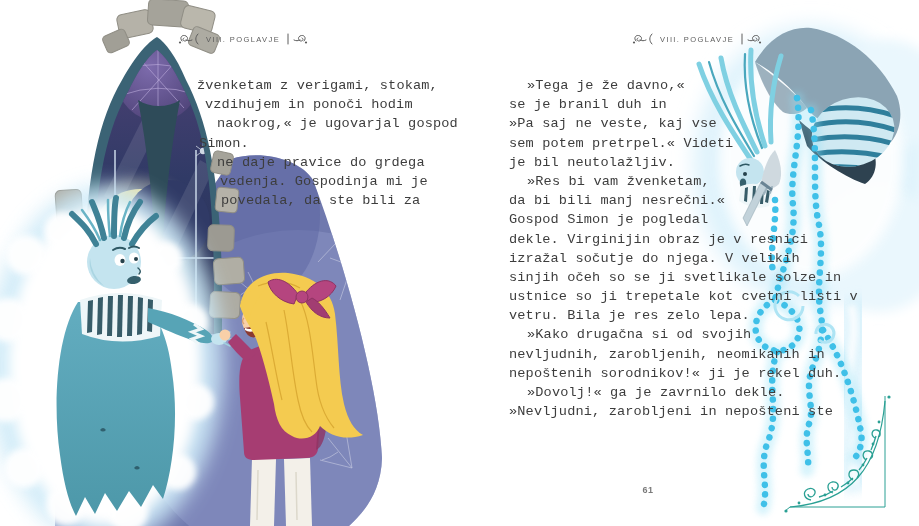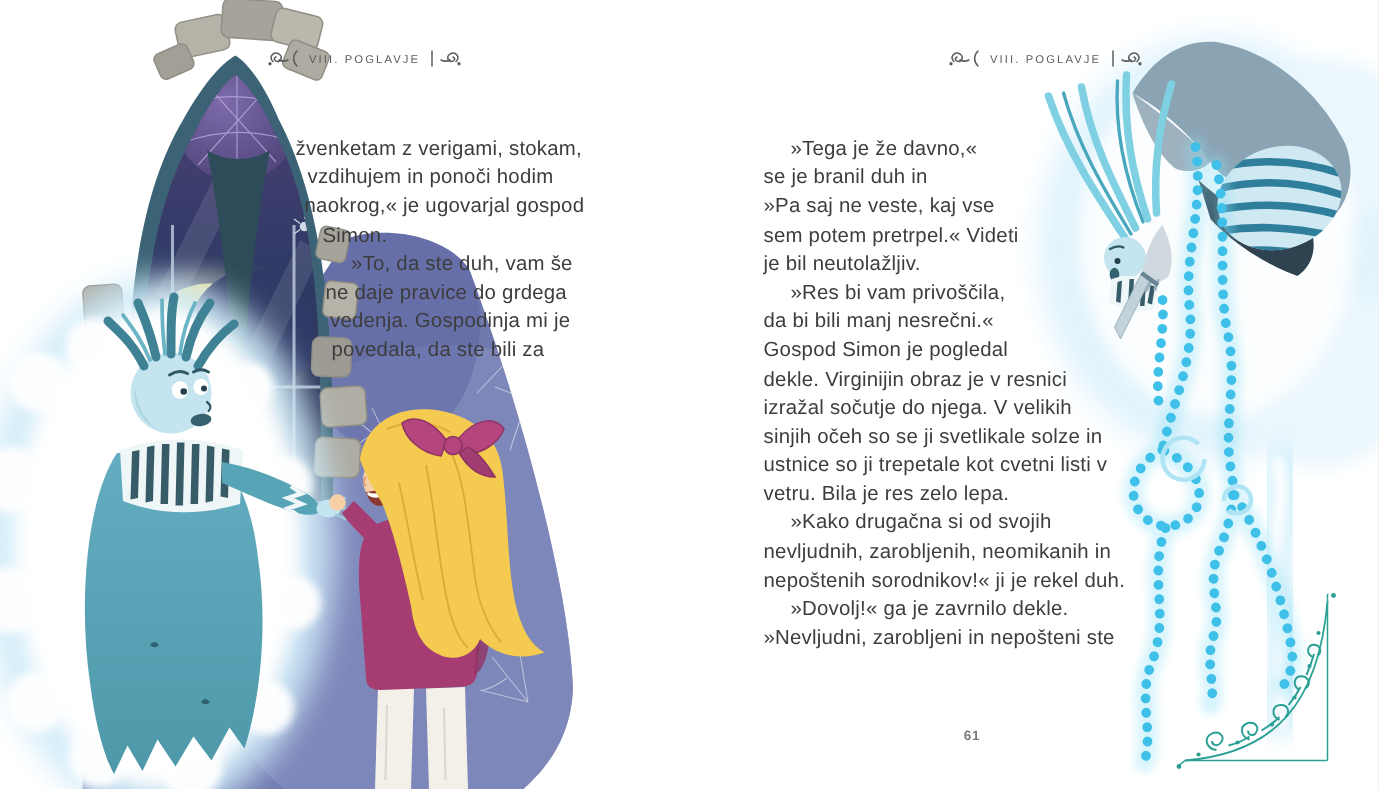--- a/index.html
+++ b/index.html
@@ -2,21 +2,21 @@
 <html><head>
 <meta charset="utf-8">
 <style>
   html,body{margin:0;padding:0;background:#e8e8e8;}
   .spread{position:relative;width:919px;height:526px;background:#ffffff;overflow:hidden;
           font-family:"Liberation Sans",sans-serif;}
   .ill{position:absolute;top:0;width:460px;height:526px;}
   .chapter-header{position:absolute;top:33px;display:flex;align-items:center;gap:6px;
           font-size:7.5px;letter-spacing:1.4px;color:#5c5c5c;}
   .chapter-header svg{display:block;}
-  .textcol{position:absolute;top:89px;}
+  .textcol{position:absolute;top:76px;font-family:Liberation Mono, monospace;}
   .tl{height:19.2px;line-height:19.2px;font-size:13.6px;color:#3d3d3d;
       letter-spacing:.15px;white-space:nowrap;}
   .ind{margin-left:18px;}
   .pagenum{position:absolute;left:636px;top:485px;width:24px;text-align:center;
       font-size:9px;color:#7a7a7a;letter-spacing:.5px;font-weight:bold;}
 </style>
 </head>
 <body>
 
 <div class="spread">
@@ -374,35 +374,34 @@
         <path d="M8,7 c2,1 4,1 6,0"></path>
         <path d="M18,8 c3,-3 0,-7 -4,-5 c-3,2 -1,5 1,5 c2,0 3,-2 1,-3"></path>
       </g>
       <circle cx="20" cy="9.5" r="1.1" fill="#5c5c5c"></circle>
     </svg>
   </div>
 
   <div class="textcol" style="left:197px">
     <div class="tl" style="margin-left:0">žvenketam z verigami, stokam,</div>
     <div class="tl" style="margin-left:8px">vzdihujem in ponoči hodim</div>
-    <div class="tl" style="margin-left:6px">naokrog,« je ugovarjal gospod</div>
-    <div class="tl" style="margin-left:18px">Simon.</div>
-    <div class="tl" style="margin-left:37px">»To, da ste duh, vam še</div>
+    <div class="tl" style="margin-left:20px">naokrog,« je ugovarjal gospod</div>
+    <div class="tl" style="margin-left:2px">Simon.</div>
     <div class="tl" style="margin-left:20px">ne daje pravice do grdega</div>
     <div class="tl" style="margin-left:23px">vedenja. Gospodinja mi je</div>
     <div class="tl" style="margin-left:24px">povedala, da ste bili za</div>
   </div>
 
   <div class="textcol" style="left:509px">
     <div class="tl ind">»Tega je že davno,«</div>
     <div class="tl">se je branil duh in</div>
     <div class="tl">»Pa saj ne veste, kaj vse</div>
     <div class="tl">sem potem pretrpel.« Videti</div>
     <div class="tl">je bil neutolažljiv.</div>
-    <div class="tl ind">»Res bi vam privoščila,</div>
+    <div class="tl ind">»Res bi vam žvenketam,</div>
     <div class="tl">da bi bili manj nesrečni.«</div>
     <div class="tl">Gospod Simon je pogledal</div>
     <div class="tl">dekle. Virginijin obraz je v resnici</div>
     <div class="tl">izražal sočutje do njega. V velikih</div>
     <div class="tl">sinjih očeh so se ji svetlikale solze in</div>
     <div class="tl">ustnice so ji trepetale kot cvetni listi v</div>
     <div class="tl">vetru. Bila je res zelo lepa.</div>
     <div class="tl ind">»Kako drugačna si od svojih</div>
     <div class="tl">nevljudnih, zarobljenih, neomikanih in</div>
     <div class="tl">nepoštenih sorodnikov!« ji je rekel duh.</div>

